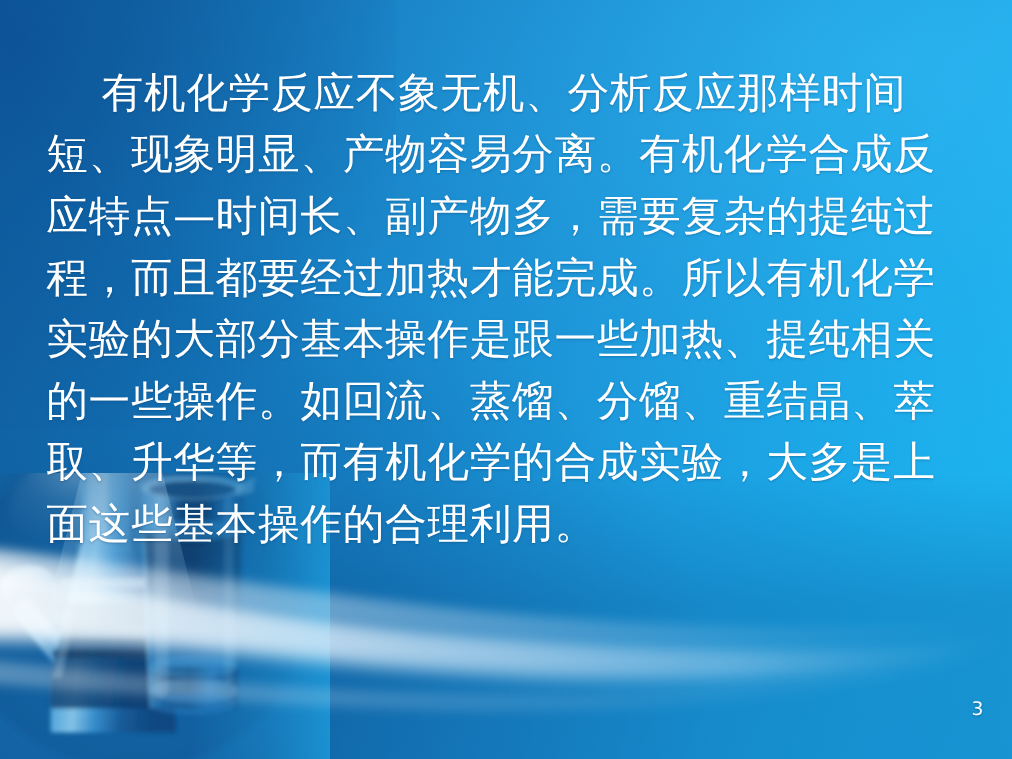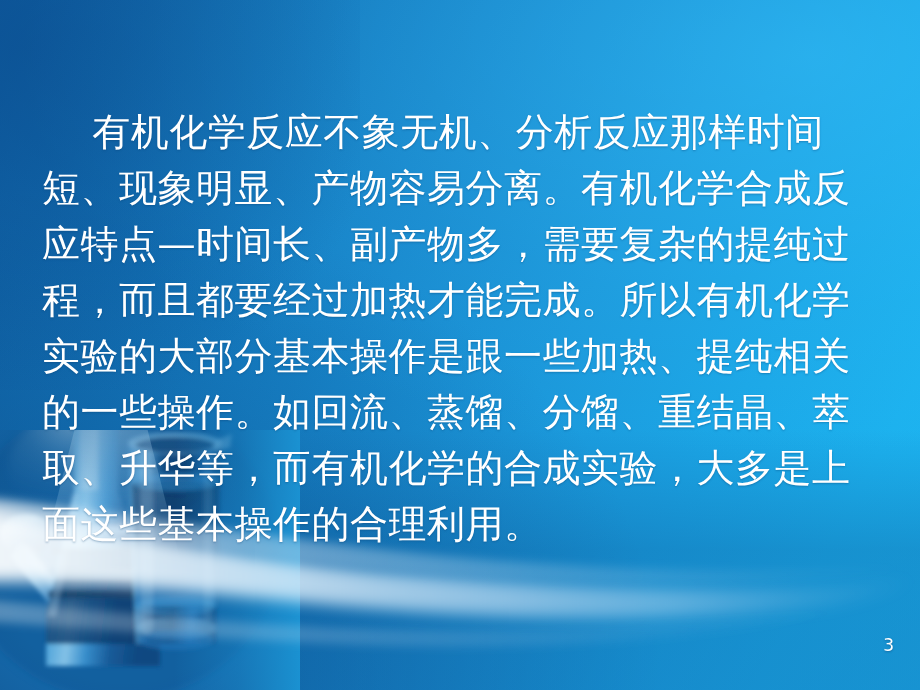--- a/index.html
+++ b/index.html
@@ -103,21 +103,20 @@
     left: 42px;
     top: 56px;
     width: 836px;
     color: #ffffff;
     font-family: "DejaVu Serif", "Liberation Serif", serif;
     font-size: 38px;
     line-height: 56px;
     letter-spacing: 0.5px;
     white-space: pre-wrap;
     text-shadow: 0 1px 2px rgba(10,60,110,0.35);
-    margin-top: 48px;
   }
 
   
   .page-number {
     position: absolute;
     right: 26px;
     bottom: 36px;
     color: #ffffff;
     font-family: "DejaVu Sans", "Liberation Sans", sans-serif;
     font-size: 17px;

